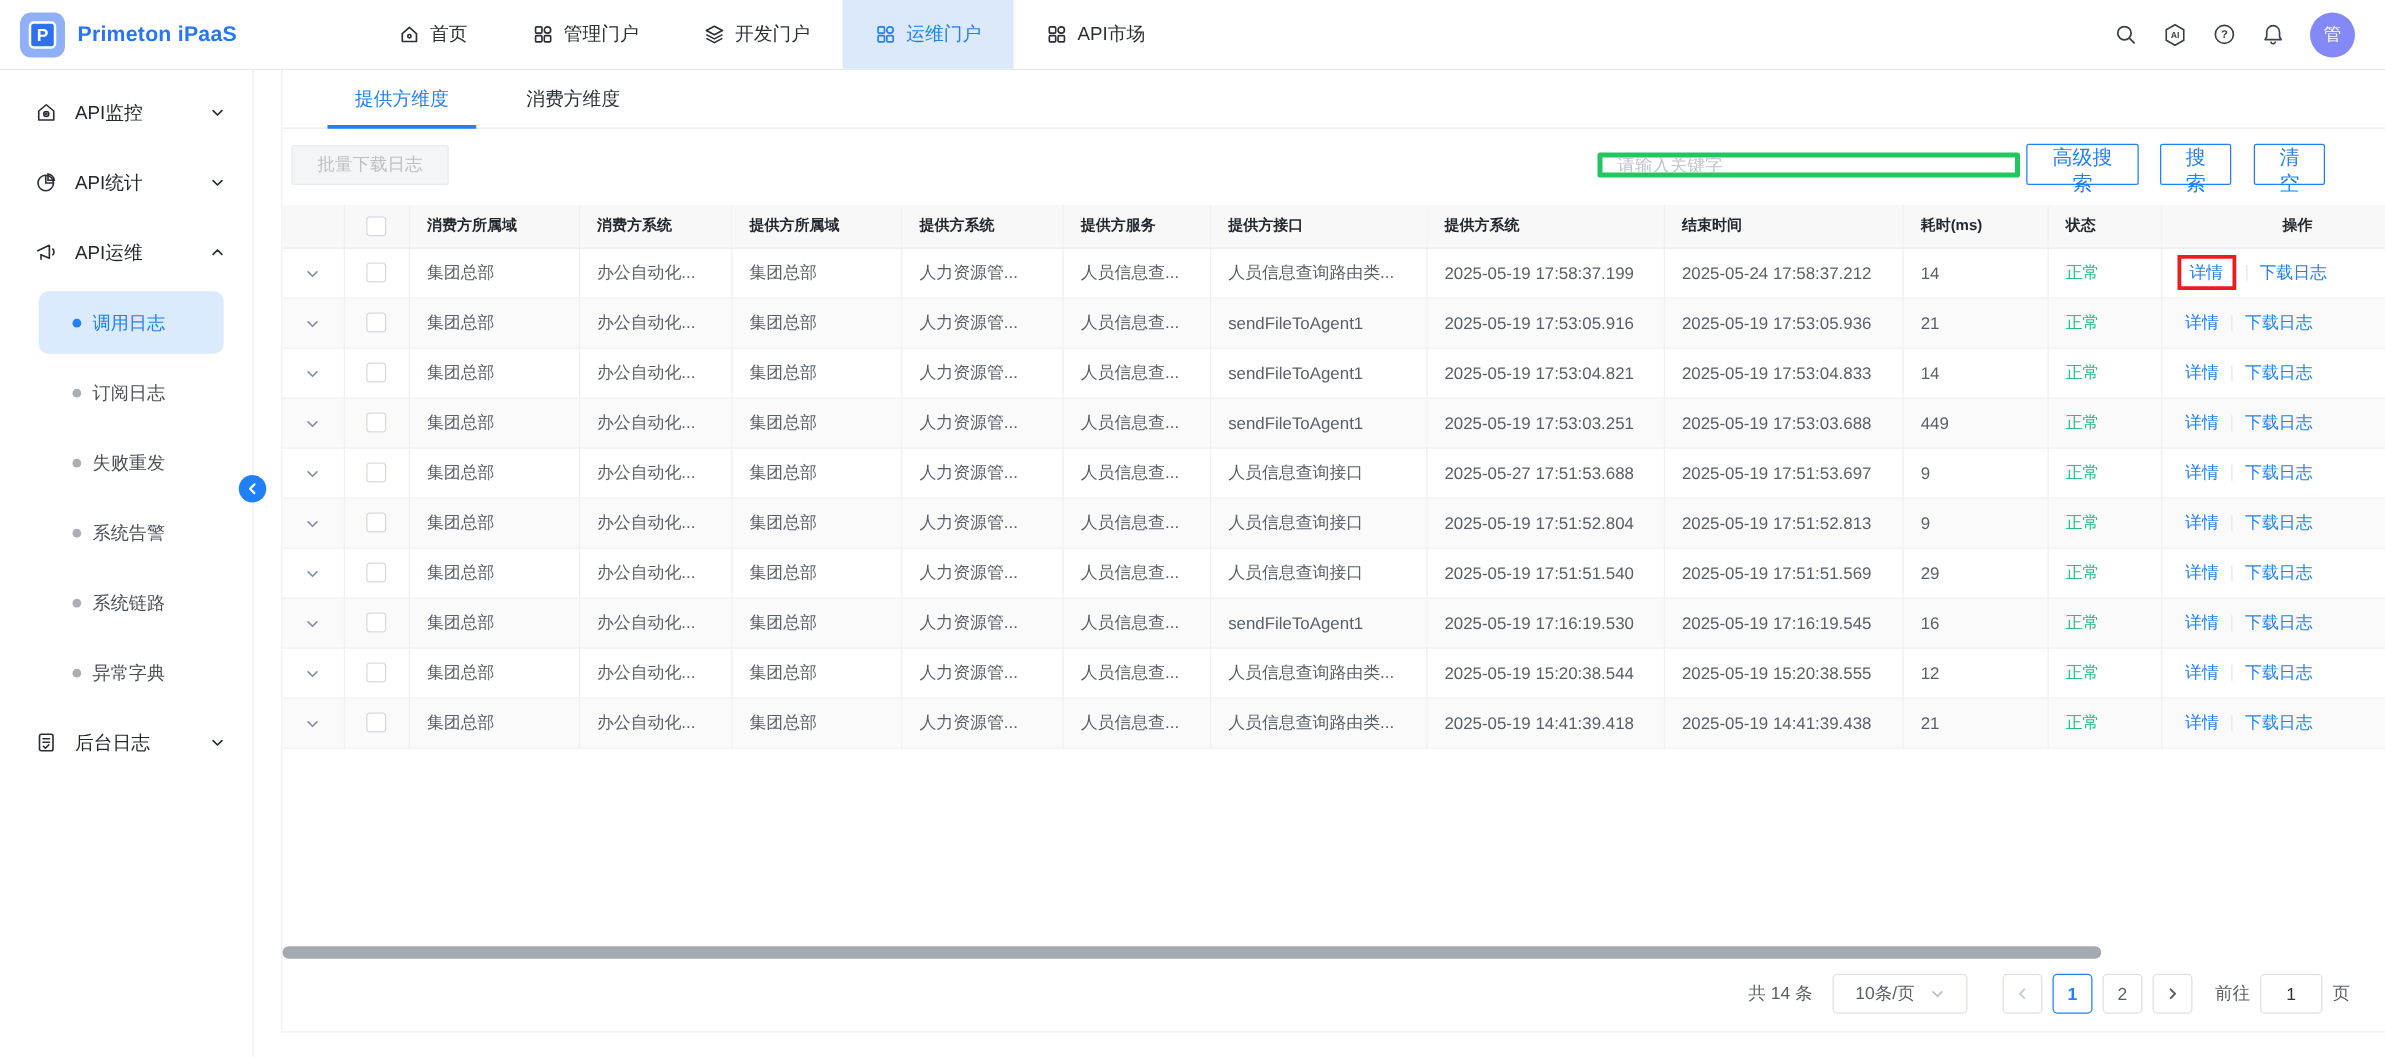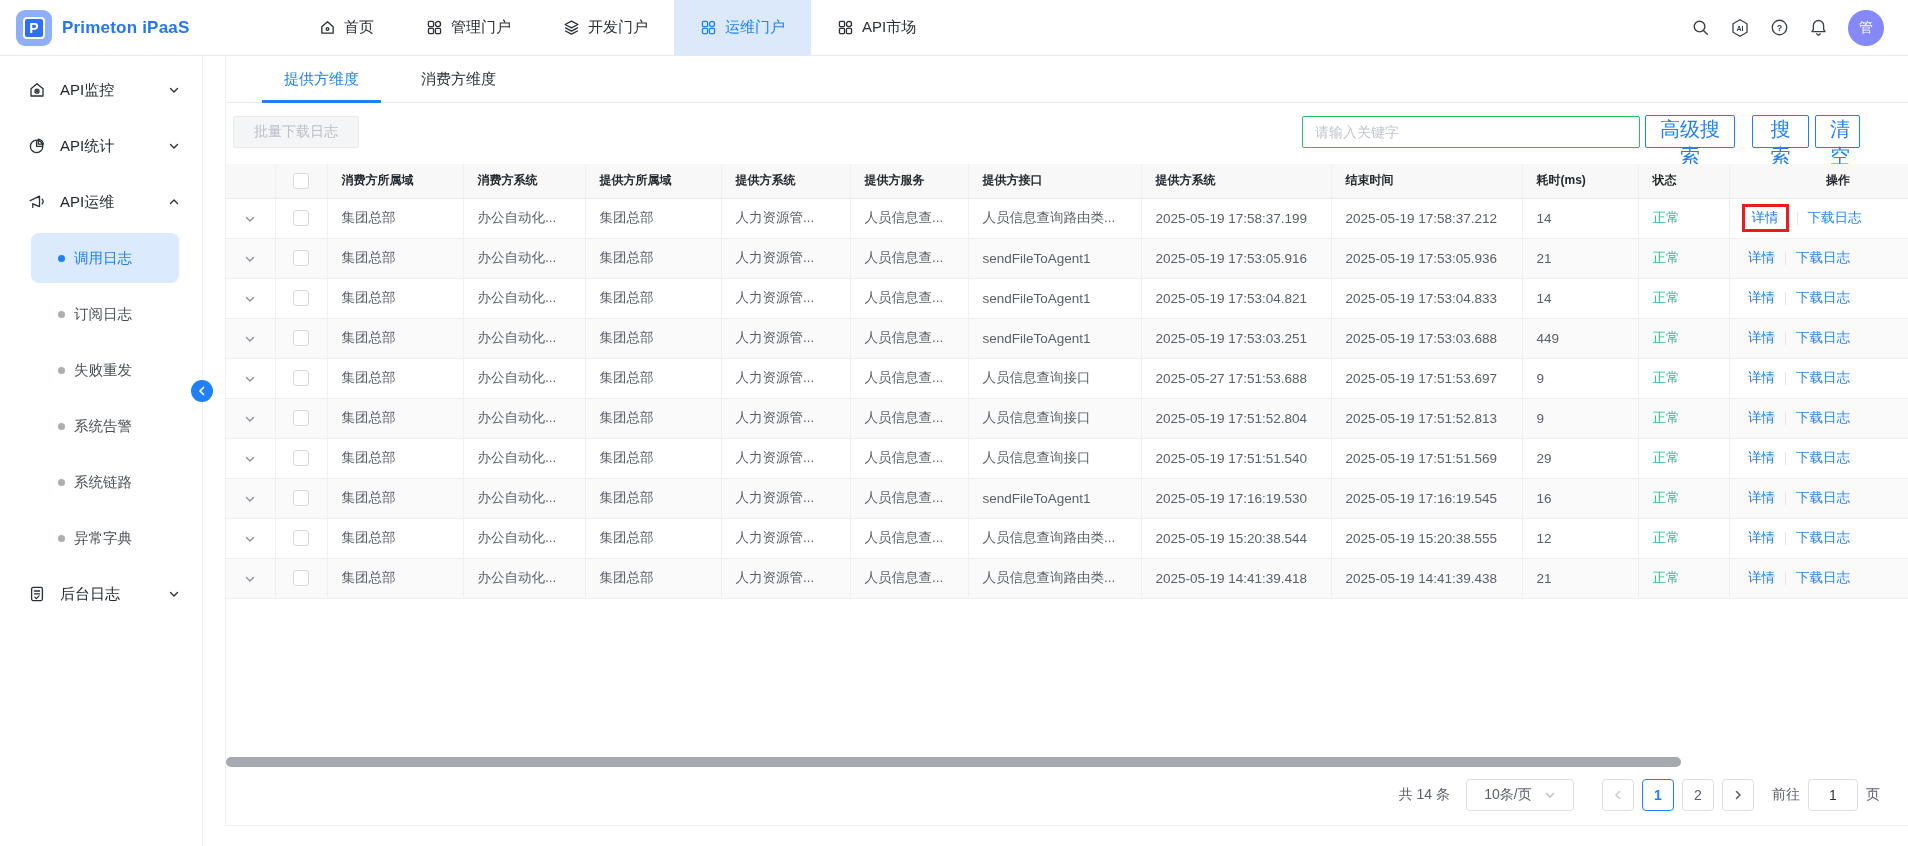--- a/index.html
+++ b/index.html
@@ -51,28 +51,28 @@
     align-items:stretch; flex-shrink:0; }
   .tab { display:flex; align-items:center; padding:0 22px; font-size:15px; color:#2a2f36;
     cursor:pointer; position:relative; margin-right:18px; }
   .tab.active { color:#2080f7; }
   .tab.active::after { content:""; position:absolute; left:0; right:0; bottom:-1px; height:3px;
     background:#2080f7; }
   .toolbar { display:flex; align-items:center; padding:12px 48px 16px 7px; flex-shrink:0; }
   .btn-disabled { height:32px; padding:0 20px; background:#f4f5f6; border:1px solid #e9eaec;
     border-radius:2px; color:#bcc0c6; font-size:14px; cursor:not-allowed; }
   .toolbar-right { margin-left:auto; display:flex; align-items:center; }
-  .search-input { width:338px; height:32px; border:1px solid #22c55e; border-radius:2px;
+  .search-input { width:338px; height:20px; border:4px solid #22c55e; border-radius:2px;
     padding:0 12px; font-size:14px; color:#333; outline:none; font-family:inherit; }
   .search-input::placeholder { color:#c0c4cc; }
   .btn-outline { height:33px; border:1px solid #2080f7; background:#fff; color:#2080f7;
-    border-radius:2px; font-size:20px; cursor:pointer; font-family:inherit; padding:0 14px; }
+    border-radius:2px; font-size:16px; cursor:pointer; font-family:inherit; padding:0 14px; }
   .btn-adv { margin-left:5px; width:90px; }
   .btn-search { margin-left:17px; width:57px; }
-  .btn-clear { margin-left:6px; width:45px; }
+  .btn-clear { margin-left:18px; width:57px; }
 
   
   .table-wrap { flex:1 1 auto; overflow:hidden; }
   table { width:100%; border-collapse:collapse; table-layout:fixed; }
   th, td { border-right:1px solid #eef0f3; border-bottom:1px solid #eef0f3; padding:0 14px;
     font-size:13.5px; text-align:left; white-space:nowrap; overflow:hidden; }
   th:last-child, td:last-child { border-right:none; }
   thead th { background:#f8f8f9; height:34px; color:#23272e; font-weight:600; font-size:12px;
     border-bottom:1px solid #e9ebee; }
   tbody td { height:40px; color:#5a5e66; }
@@ -369,21 +369,21 @@
                   </svg>
                 </span></td>
               <td class="cell-center"><span class="checkbox"></span></td>
               <td>集团总部</td>
               <td>办公自动化...</td>
               <td>集团总部</td>
               <td>人力资源管...</td>
               <td>人员信息查...</td>
               <td>人员信息查询路由类...</td>
               <td>2025-05-19 17:58:37.199</td>
-              <td>2025-05-19 17:58:37.212</td>
+              <td>2025-05-24 17:58:37.212</td>
               <td>14</td>
               <td><span class="status-ok">正常</span></td>
               <td class="ops-cell"><span class="red-annotation"><a class="link">详情</a></span><span class="op-divider"></span><a class="link">下载日志</a></td>
             </tr>
             <tr>
               <td class="cell-center"><span class="row-chev">
                   <svg width="12" height="12" viewBox="0 0 12 12" fill="none" stroke="currentColor" stroke-width="1.4" stroke-linecap="round" stroke-linejoin="round">
                     <path d="m2.5 4.5 3.5 3.5 3.5-3.5"></path>
                   </svg>
                 </span></td>

